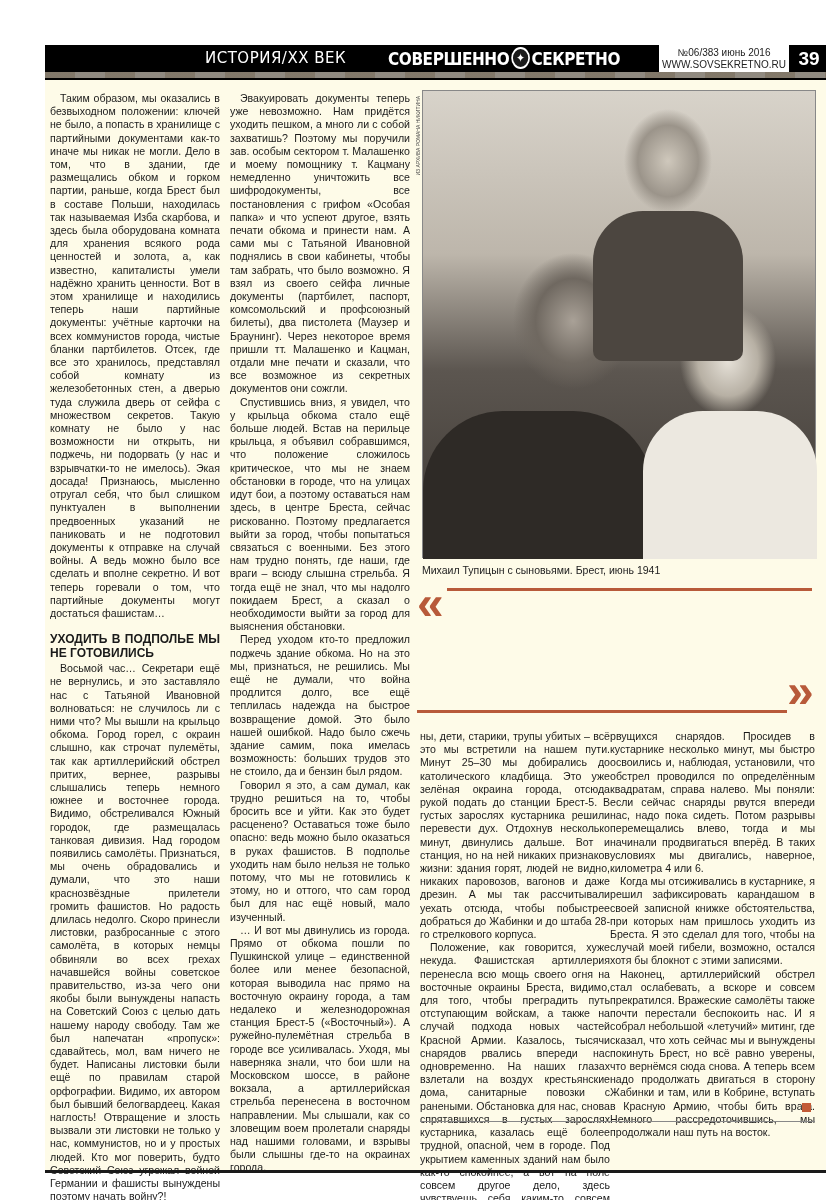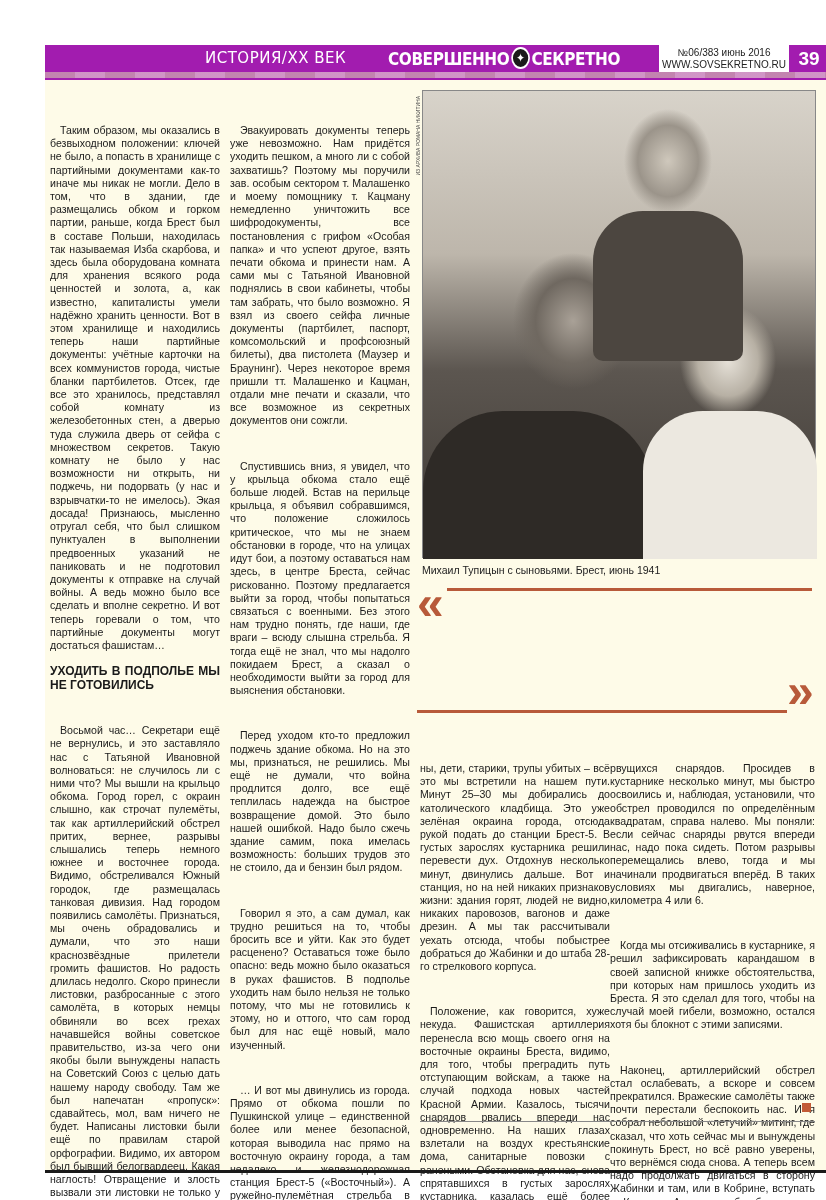--- a/index.html
+++ b/index.html
@@ -1,21 +1,21 @@
 <!DOCTYPE html>
 <html><head>
 <meta charset="utf-8">
 <style>
   * { box-sizing: border-box; margin: 0; padding: 0; }
   html, body { width: 826px; height: 1200px; background: #ffffff; overflow: hidden; }
   body { font-family: "Liberation Sans", sans-serif; color: #1a1a1a; position: relative; }
 
   .header {
     position: absolute; left: 45px; top: 45px; width: 781px; height: 42px;
-    background: #a21caf; display: flex; align-items: center;
+    background: #000000; display: flex; align-items: center;
   }
   .header .section {
     position: absolute; left: 160px; top: 4px; color: #fff;
     font-size: 15px; letter-spacing: 0.5px; font-family: "DejaVu Sans", sans-serif;
   }
   .header .section b { font-weight: normal; }
   .header .logo {
     position: absolute; left: 343px; top: 2px; color: #fff; font-weight: bold;
     font-size: 18px; font-family: "DejaVu Sans", sans-serif; letter-spacing: -0.5px;
     display: flex; align-items: center; gap: 2px; transform: scaleX(0.85); transform-origin: left center;
@@ -38,21 +38,21 @@
     opacity: 0.6;
   }
 
   .page {
     position: absolute; left: 45px; top: 80px; width: 781px; height: 1090px; background: #fefbe8;
   }
   .col {
     position: absolute; font-size: 10.6px; line-height: 13.2px; text-align: justify;
     hyphens: manual; color: #1a1a1a;
   }
-  .col p { text-indent: 10px; margin-top: 32px; }
+  .col p { text-indent: 10px; }
   .col h3 { font-size: 12px; font-weight: bold; line-height: 14px; margin: 12px 0 2px 0; text-transform: uppercase; }
   .c1 { left: 5px; top: 12px; width: 170px; }
   .c2 { left: 185px; top: 12px; width: 180px; }
   .c3 { left: 375px; top: 650px; width: 190px; }
   .c4 { left: 565px; top: 650px; width: 205px; }
 
   .photo {
     position: absolute; left: 377px; top: 10px; width: 394px; height: 468px;
     border: 1px solid #888;
     background:

